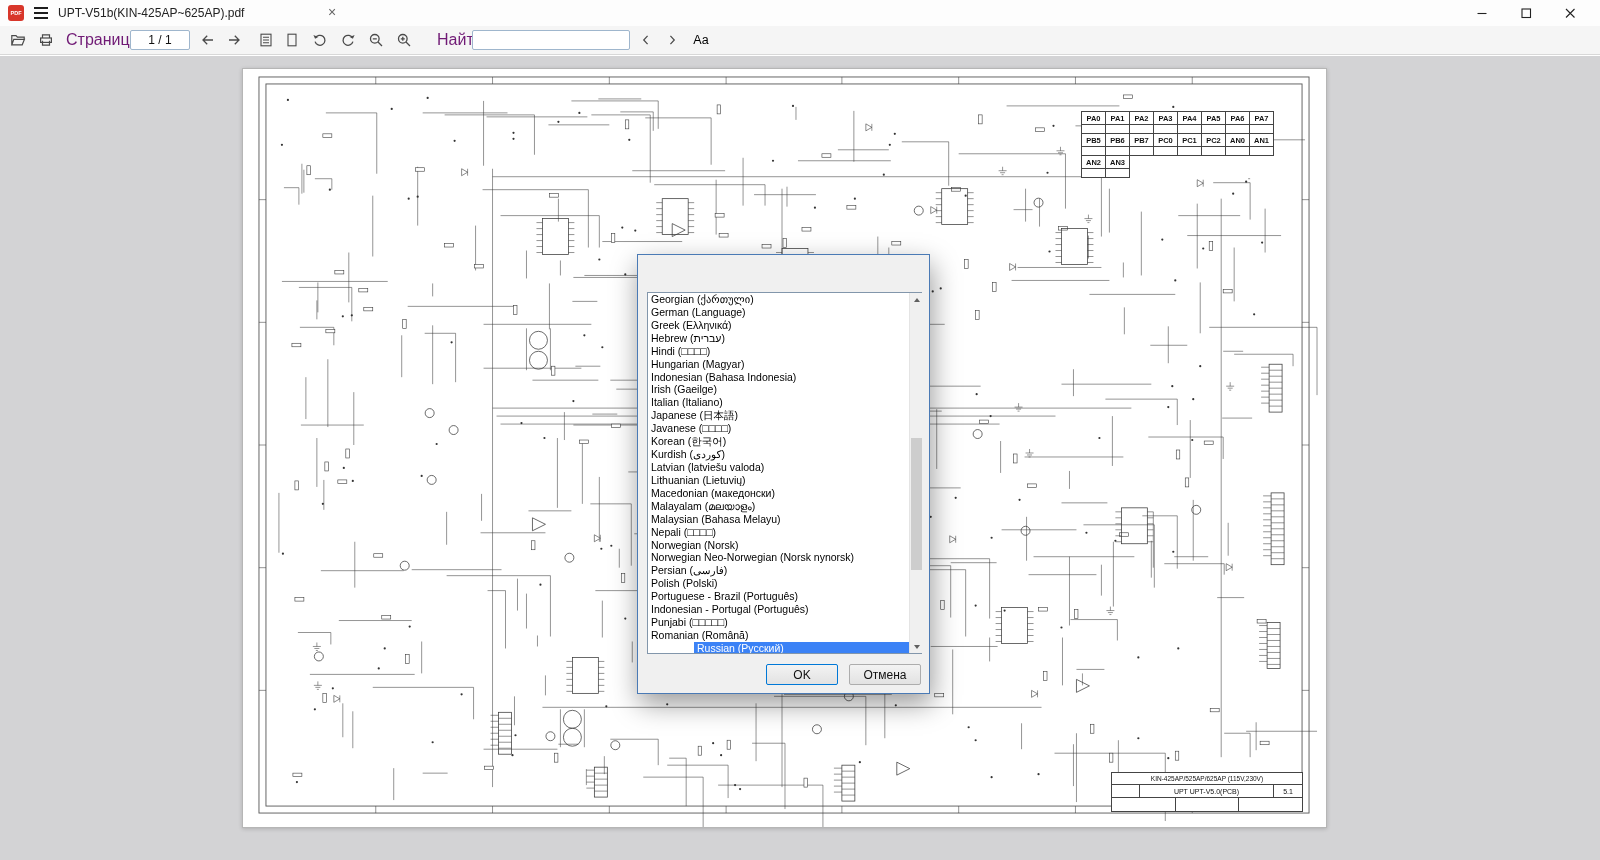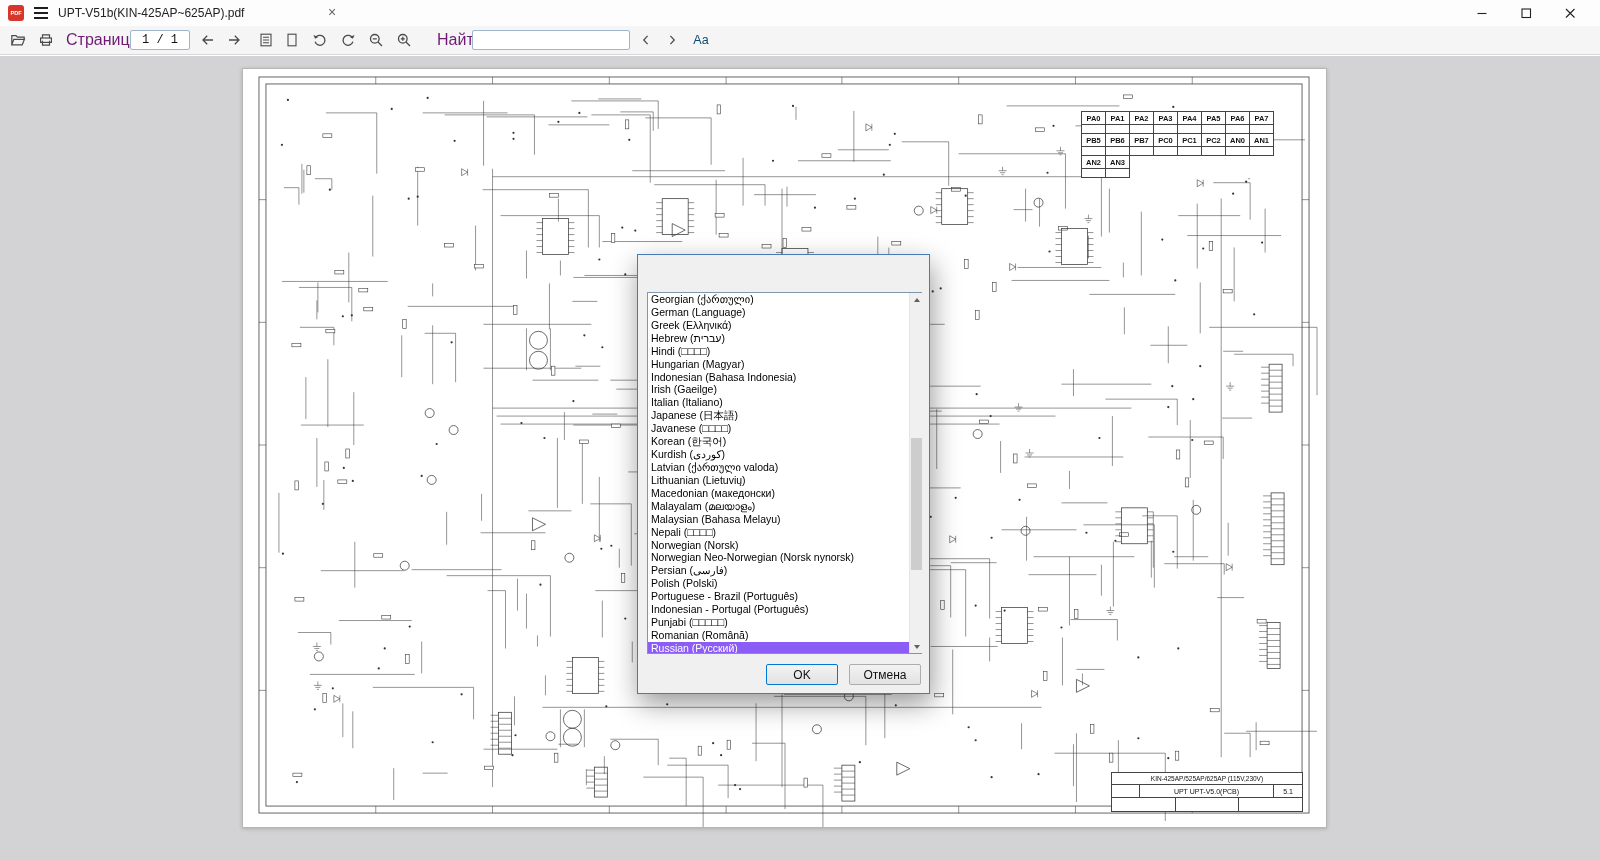--- a/index.html
+++ b/index.html
@@ -15,24 +15,24 @@
   .tab-title { position:absolute; left:58px; top:0; height:26px; line-height:26px; font-size:12px; color:#222; white-space:nowrap;text-align:right; }
   .tab-close { position:absolute; left:322px; top:3px; width:20px; height:20px; text-align:center; line-height:19px; font-size:14px; color:#666; cursor:pointer; }
   .win-controls { position:absolute; right:8px; top:0; height:26px; display:flex; }
   .win-btn { width:44px; height:26px; display:flex; align-items:center; justify-content:center; cursor:pointer; }
   .win-btn svg { display:block; }
 
   
   .toolbar { position:absolute; left:0; top:26px; width:1600px; height:29px; background:#f5f5f5; border-bottom:1px solid #d8d8d8; }
   .tbtn { position:absolute; top:2px; width:24px; height:24px; display:flex; align-items:center; justify-content:center; border-radius:3px; cursor:pointer; }
   .tlabel { position:absolute; top:0; height:28px; line-height:28px; font-size:16px; color:#701a75; }
-  .tinput { position:absolute; top:4px; height:20px; border:1px solid #9fb6cd; background:#fff; font-size:12px; font-family:Liberation Mono, monospace; color:#111; border-radius:2px; padding:0 4px; }
+  .tinput { position:absolute; top:4px; height:20px; border:1px solid #9fb6cd; background:#fff; font-size:12px; font-family:Liberation Sans, sans-serif; color:#111; border-radius:2px; padding:0 4px; }
   #page-input { left:130px; width:60px; text-align:center; }
   #find-input { left:472px; width:158px; }
-  .match-case { position:absolute; left:688px; top:2px; width:26px; height:24px; display:flex; align-items:center; justify-content:center; font-size:12.5px; color:#0c4a6e; cursor:pointer; }
+  .match-case { position:absolute; left:688px; top:2px; width:26px; height:24px; display:flex; align-items:center; justify-content:center; font-size:12.5px; color:#000000; cursor:pointer; }
 
   
   .canvas { position:absolute; left:0; top:56px; width:1600px; height:804px; background:#d3d3d5; }
   .page { position:absolute; left:242px; top:12px; width:1085px; height:760px; background:#fff; border:1px solid #b6b6b6; box-shadow:0 1px 4px rgba(0,0,0,0.18);padding-left:28px; }
   #schematic { position:absolute; left:0; top:0; width:100%; height:100%; }
   #schematic .w  { stroke:#3c3c3c; stroke-width:0.55; fill:none; }
   #schematic .fr { stroke:#555;    stroke-width:0.9;  fill:none; }
   #schematic .dt { fill:#333; }
   #schematic .cp { fill:#fff; stroke:#3c3c3c; stroke-width:0.6; }
   #schematic .ic { fill:none; stroke:#383838; stroke-width:0.75; }
@@ -56,21 +56,21 @@
 
   
   .dialog { position:absolute; left:637px; top:198px; width:293px; height:440px; background:#f0f0f0;
             border:1px solid #4a7ab5; box-shadow:2px 10px 26px rgba(0,0,0,0.40); z-index:30; }
   .dlg-titlebar { position:relative; height:27px; background:linear-gradient(#fdfeff,#dbe7f5); border-bottom:1px solid #c3d2e4;
                   display:flex; align-items:center; padding-left:10px; font-size:12px; color:#111; }
   .dlg-close { position:absolute; right:7px; top:5px; width:18px; height:18px; display:flex; align-items:center; justify-content:center;
                font-size:12px; color:#333; cursor:pointer; }
   .listbox { position:absolute; left:9px; top:37px; width:275px; height:362px; background:#fff; border:1px solid #8296ab; overflow:hidden; }
   .lang { height:12.93px; line-height:12.9px; font-size:10.5px; padding-left:3px; white-space:nowrap; color:#000; cursor:default; }
-  .lang.selected { background:#8b5cf6; color:#fff; }
+  .lang.selected { background:#3b82f6; color:#fff;margin-left:46px; }
   .sb { position:absolute; right:0; top:0; width:13px; height:100%; background:#f0f0f0; border-left:1px solid #e4e4e4; }
   .sb-arrow { position:absolute; left:0; width:13px; height:13px; display:flex; align-items:center; justify-content:center; }
   .sb-arrow.up { top:0; } .sb-arrow.down { bottom:0; }
   .tri-up   { width:0; height:0; border-left:3.5px solid transparent; border-right:3.5px solid transparent; border-bottom:4.5px solid #606060; }
   .tri-down { width:0; height:0; border-left:3.5px solid transparent; border-right:3.5px solid transparent; border-top:4.5px solid #606060; }
   .sb-thumb { position:absolute; left:1px; width:11px; top:145px; height:132px; background:#cdcdcd; }
   .btn { position:absolute; width:72px; height:21px; display:flex; align-items:center; justify-content:center; font-size:12px; color:#111;
          background:linear-gradient(#f3f3f3,#e2e2e2); border:1px solid #adadad; border-radius:2px; cursor:pointer; }
   .btn.ok { left:128px; top:409px; border-color:#0078d7; }
   .btn.cancel { left:211px; top:409px; }
@@ -1076,21 +1076,21 @@
           <div class="lang">Hebrew (עברית)</div>
           <div class="lang">Hindi (□□□□)</div>
           <div class="lang">Hungarian (Magyar)</div>
           <div class="lang">Indonesian (Bahasa Indonesia)</div>
           <div class="lang">Irish (Gaeilge)</div>
           <div class="lang">Italian (Italiano)</div>
           <div class="lang">Japanese (日本語)</div>
           <div class="lang">Javanese (□□□□)</div>
           <div class="lang">Korean (한국어)</div>
           <div class="lang">Kurdish (کوردی)</div>
-          <div class="lang">Latvian (ქართული valoda)</div>
+          <div class="lang">Latvian (latviešu valoda)</div>
           <div class="lang">Lithuanian (Lietuvių)</div>
           <div class="lang">Macedonian (македонски)</div>
           <div class="lang">Malayalam (മലയാളം)</div>
           <div class="lang">Malaysian (Bahasa Melayu)</div>
           <div class="lang">Nepali (□□□□)</div>
           <div class="lang">Norwegian (Norsk)</div>
           <div class="lang">Norwegian Neo-Norwegian (Norsk nynorsk)</div>
           <div class="lang">Persian (فارسی)</div>
           <div class="lang">Polish (Polski)</div>
           <div class="lang">Portuguese - Brazil (Português)</div>

